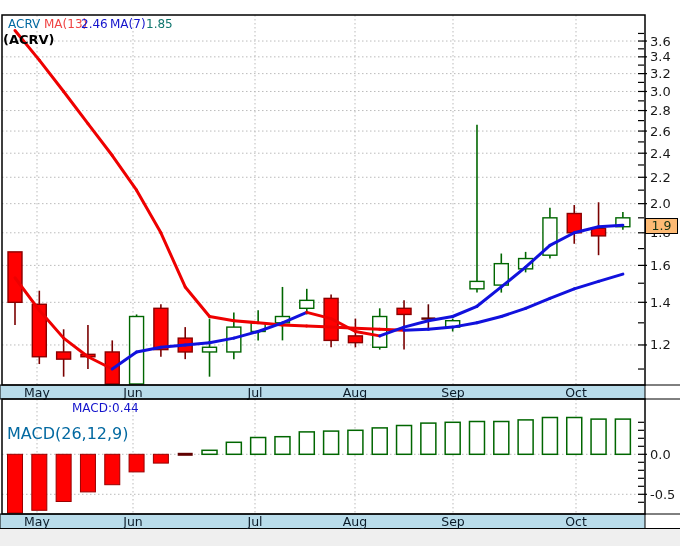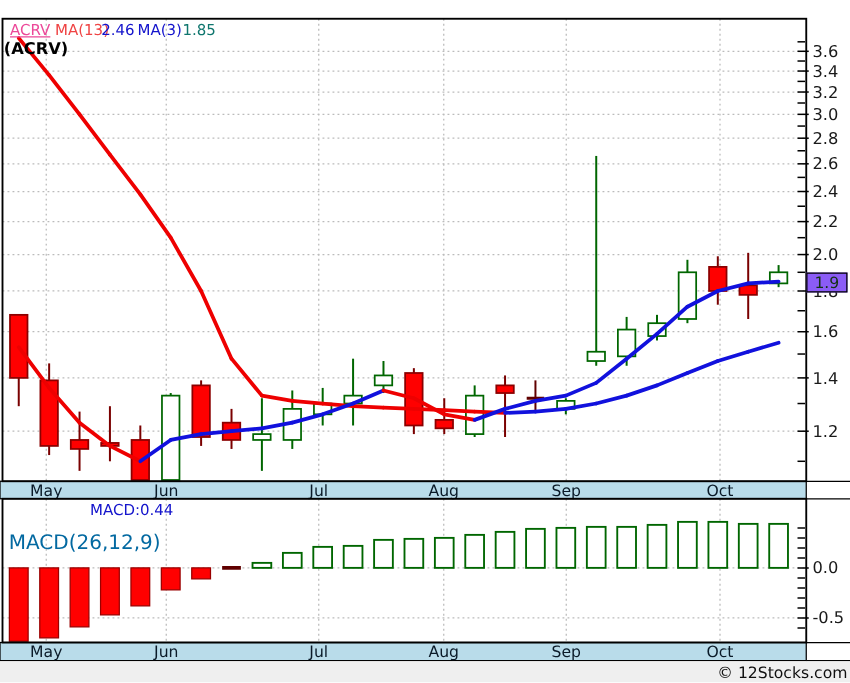--- a/index.html
+++ b/index.html
@@ -1,21 +1,21 @@
 <!DOCTYPE html>
 <html><head>
 <meta charset="utf-8">
 <style>
   html,body{margin:0;padding:0;background:#fff;}
   #screen{position:relative;width:680px;height:546px;background:#ffffff;overflow:hidden;
           font-family:"DejaVu Sans","Liberation Sans",sans-serif;}
   .abs{position:absolute;}
   #page-title{left:3px;top:0px;font-size:13px;font-weight:bold;color:#000;margin-top:32px;}
   .legend-item{top:17px;font-size:12px;white-space:nowrap;}
-  #legend-symbol{left:8px;color:#ec4899;text-decoration:underline;}
+  #legend-symbol{left:8px;color:#0369a1;}
   #legend-ma13-label{left:44px;color:#ef4444;}
   #legend-ma13-value{left:81px;color:#1414cc;}
   #legend-ma3-label{left:110px;color:#1414cc;}
   #legend-ma3-value{left:146px;color:#0f766e;}
   #macd-label{left:7px;top:424px;font-size:16px;color:#0369a1;}
   #macd-current{left:72px;top:401px;font-size:12px;color:#1414cc;}
   #price-box{left:645px;top:218px;width:31px;height:14px;background:#aaf0aa;border:1px solid #000;
              font-size:12.5px;color:#143214;text-align:center;line-height:14px;}
   #footer-credit{right:2px;top:530px;font-size:12.5px;color:#101010;}
   #chart-svg{left:0;top:0;}
@@ -255,22 +255,21 @@
       <line x1="638" y1="502.3" x2="644" y2="502.3" stroke="#000000" stroke-width="1.2"></line>
       <text x="650" y="458.8" font-size="13" fill="#1a1a1a" text-anchor="start">0.0</text>
       <text x="650" y="498.8" font-size="13" fill="#1a1a1a" text-anchor="start">-0.5</text>
     </svg>
 
   <div id="page-title" class="abs">(ACRV)</div>
 
   <span id="legend-symbol" class="abs legend-item">ACRV</span>
   <span id="legend-ma13-label" class="abs legend-item">MA(13)</span>
   <span id="legend-ma13-value" class="abs legend-item">2.46</span>
-  <span id="legend-ma3-label" class="abs legend-item">MA(3)</span>
+  <span id="legend-ma3-label" class="abs legend-item">MA(7)</span>
   <span id="legend-ma3-value" class="abs legend-item">1.85</span>
 
   <span id="macd-label" class="abs">MACD(26,12,9)</span>
   <span id="macd-current" class="abs">MACD:0.44</span>
 
-  <div id="price-box" class="abs" style="top: 218px; background: #8b5cf6;">1.9</div>
-
-  <span id="footer-credit" class="abs">© 12Stocks.com</span>
+  <div id="price-box" class="abs" style="top: 218px; background: #fdba74;">1.9</div>
+
 </div>
 
 </body></html>

